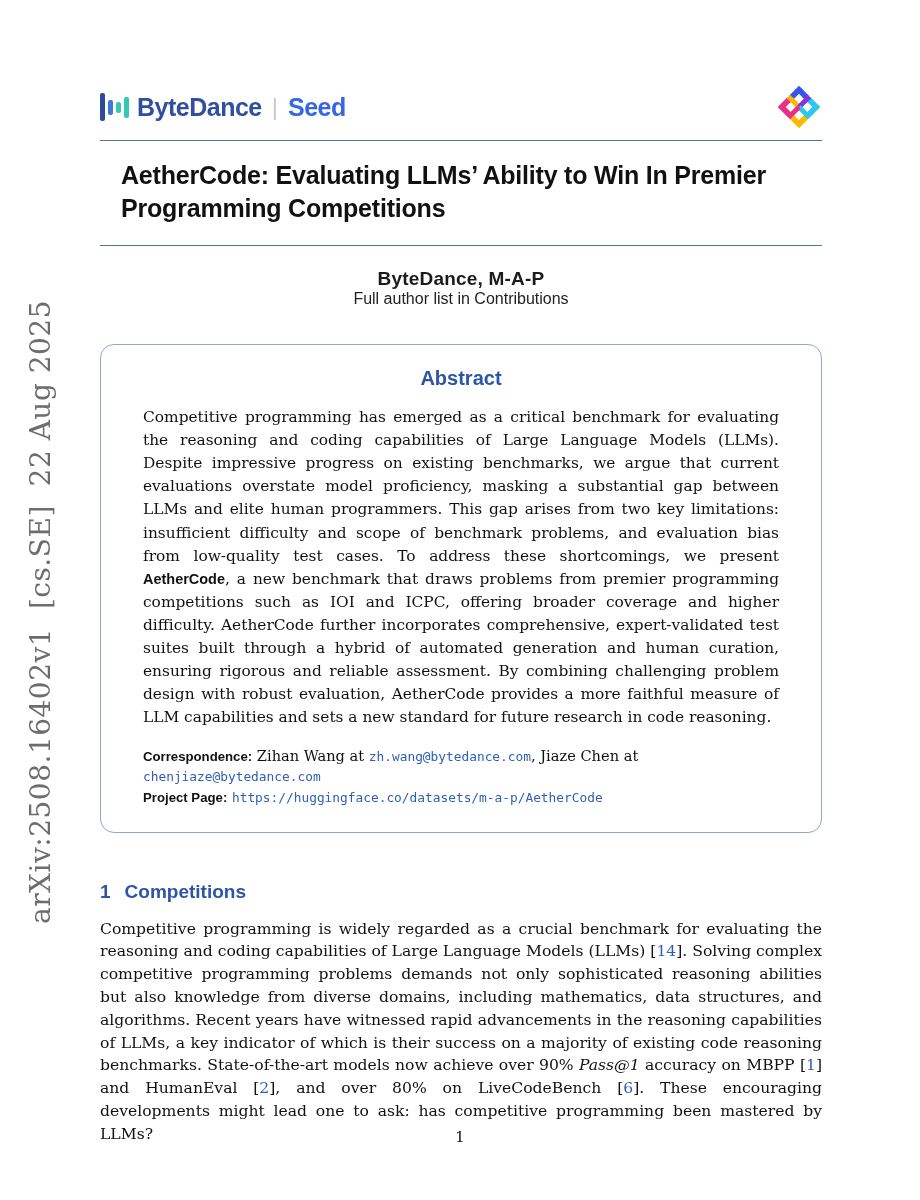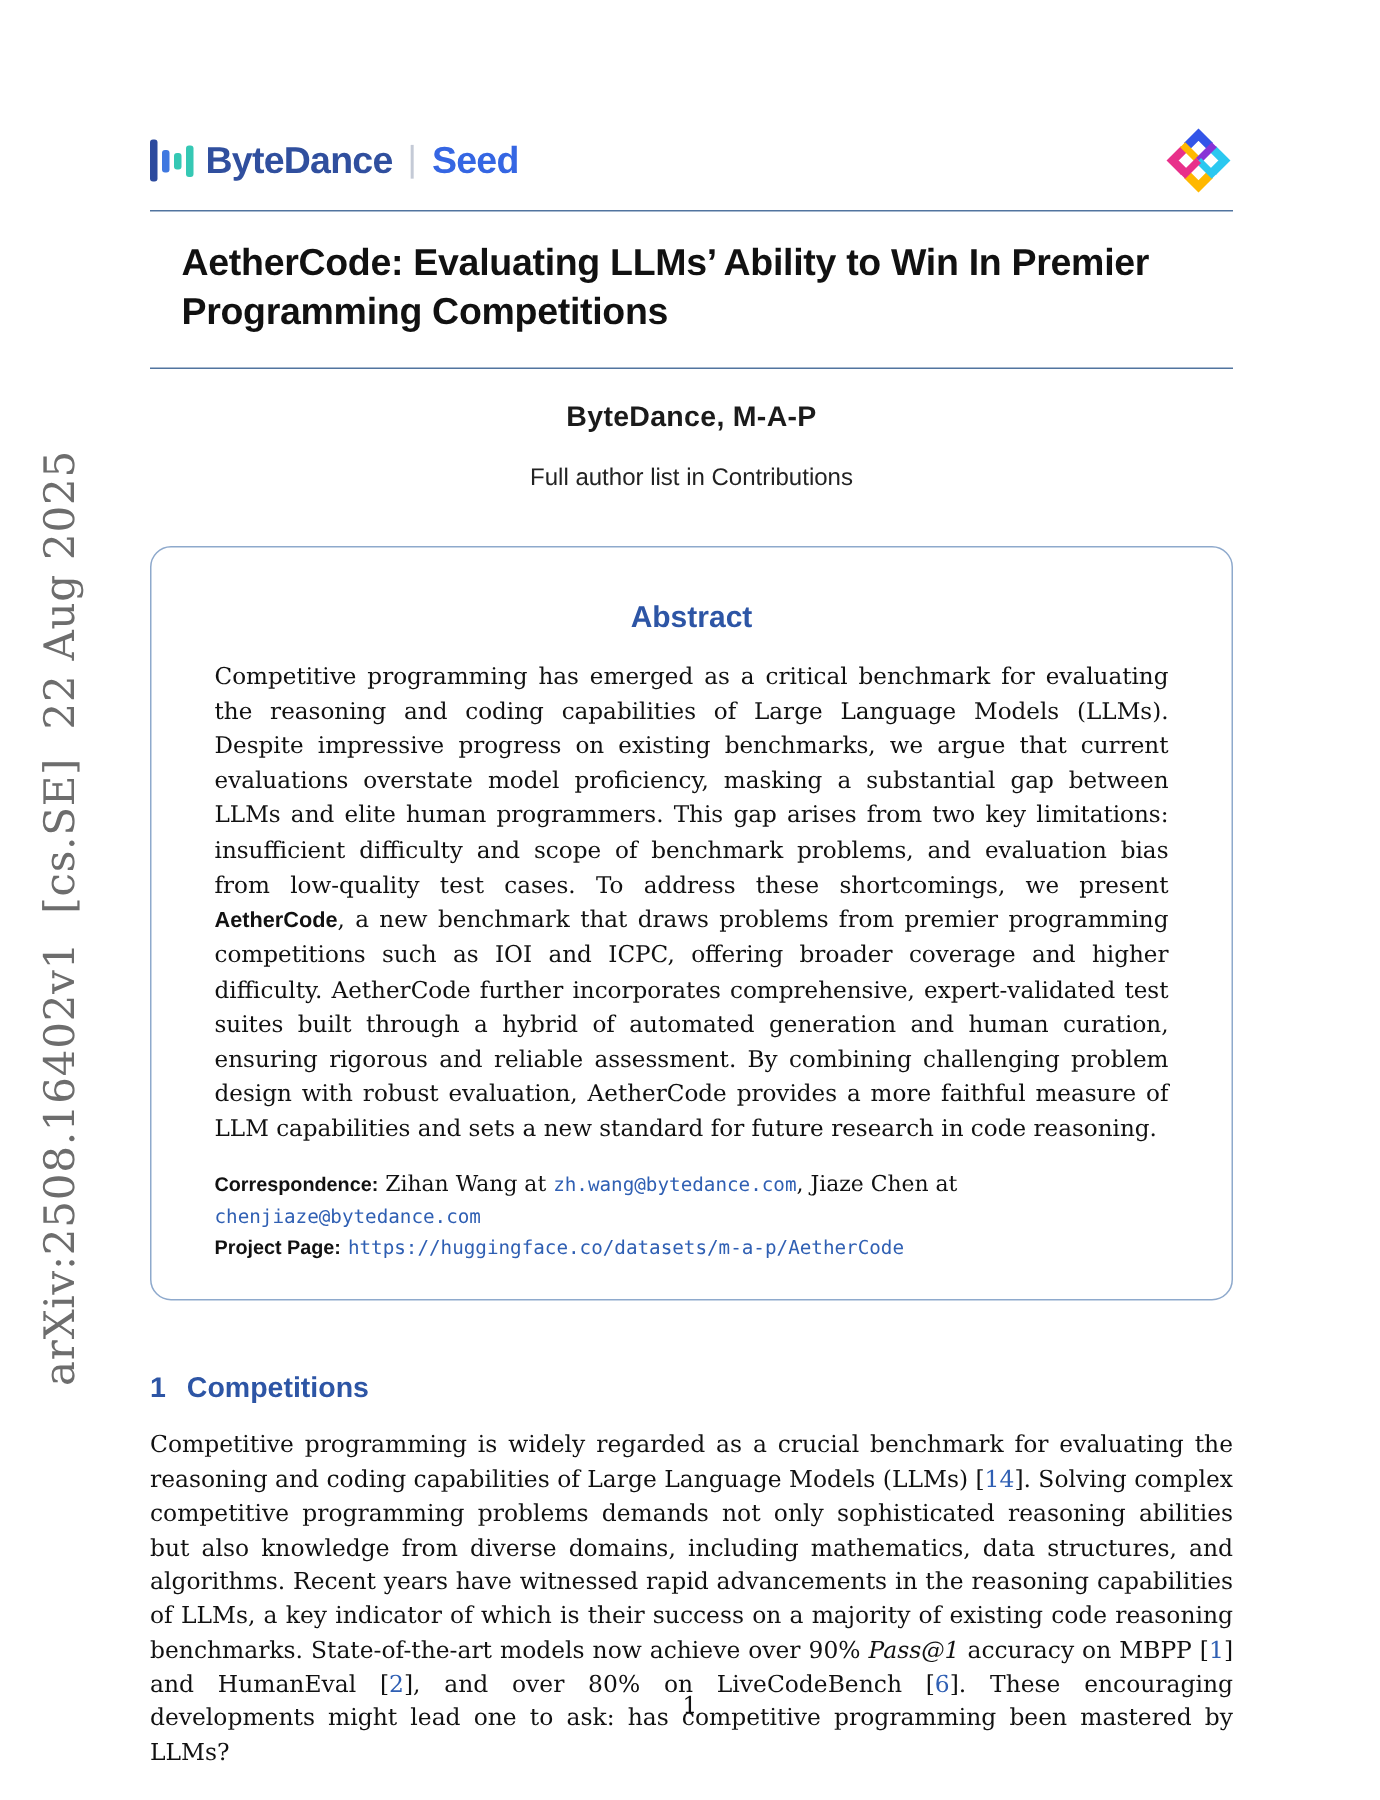--- a/index.html
+++ b/index.html
@@ -73,32 +73,31 @@
   .authors {
     margin-top: 22px;
     text-align: center;
     font-family: "Liberation Sans", sans-serif;
     font-weight: 700;
     font-size: 19px;
     color: #1b1b1b;
     letter-spacing: 0.2px;
   }
   .author-note {
-    margin-top: 20px;
     text-align: center;
     font-family: "Liberation Sans", sans-serif;
     font-size: 16px;
     color: #222222;
   }
   
   .abstract-box {
     margin-top: 36px;
     border: 1.6px solid #8ea9cc;
     border-radius: 14px;
-    padding: 36px 42px 24px 42px;
+    padding: 22px 42px 24px 42px;
   }
   .abstract-heading {
     text-align: center;
     font-family: "Liberation Sans", sans-serif;
     font-weight: 700;
     font-size: 20px;
     color: #2d55a5;
     margin-bottom: 16px;
   }
   .abstract-text {

